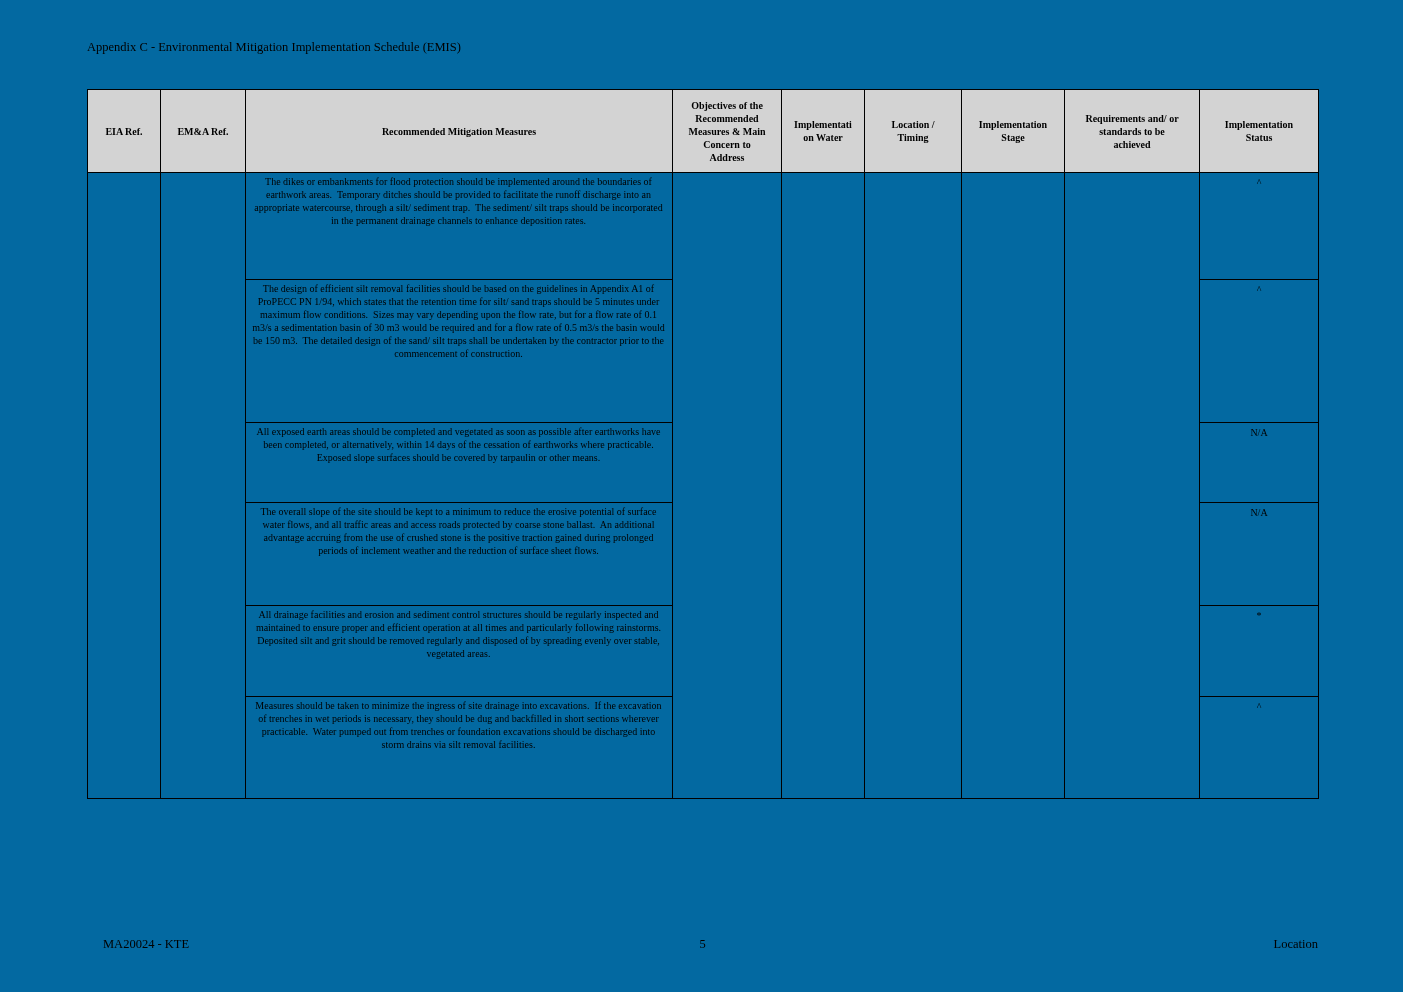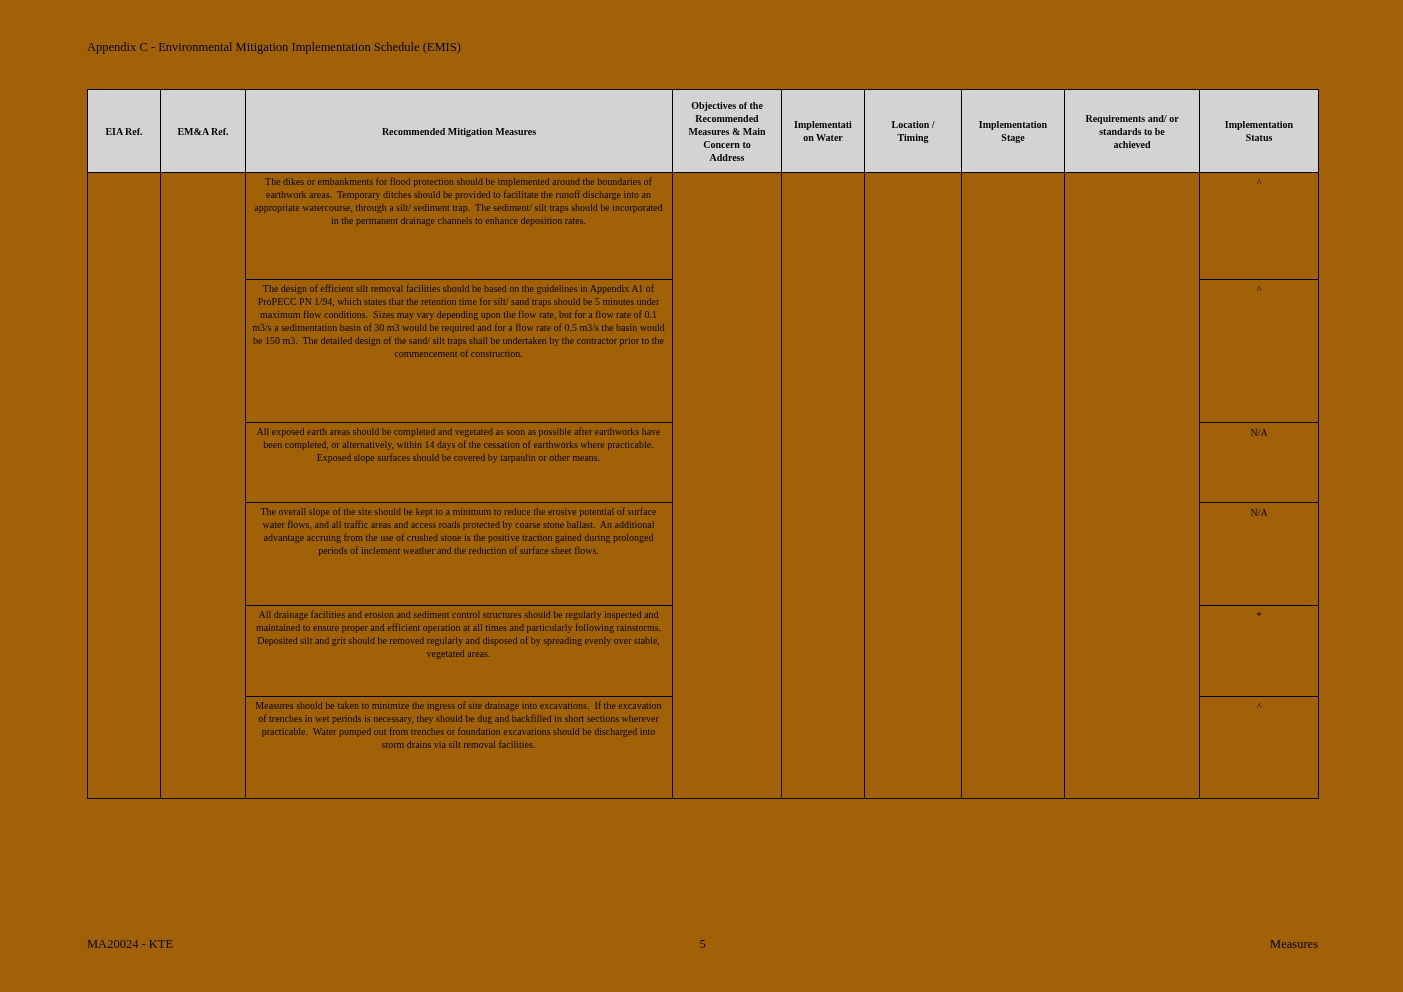--- a/index.html
+++ b/index.html
@@ -4,21 +4,21 @@
 <style>
   html, body {
     margin: 0;
     padding: 0;
     background: #ffffff;
   }
   .page {
     position: relative;
     width: 1403px;
     height: 992px;
-    background: #a16207;
+    background: #0369a1;
     font-family: "Liberation Serif", "DejaVu Serif", serif;
     color: #000000;
     overflow: hidden;
   }
   .doc-title {
     position: absolute;
     left: 87px;
     top: 40px;
     font-size: 12.5px;
   }
@@ -60,21 +60,21 @@
   td.spanned {
     vertical-align: top;
   }
   .footer {
     position: absolute;
     left: 87px;
     top: 937px;
     width: 1231px;
     font-size: 12.5px;
   }
-  .footer .f-left   { position: absolute; left: 0; }
+  .footer .f-left   { position: absolute; left: 16px; }
   .footer .f-center { position: absolute; left: 0; width: 100%; text-align: center; }
   .footer .f-right  { position: absolute; right: 0; }
 </style>
 </head>
 <body>
 
 <div class="page">
 
   <div class="doc-title">Appendix C - Environmental Mitigation Implementation Schedule (EMIS)</div>
 
@@ -144,16 +144,16 @@
       <tr style="height:102px;">
         <td class="measure">Measures should be taken to minimize the ingress of site drainage into excavations.  If the excavation of trenches in wet periods is necessary, they should be dug and backfilled in short sections wherever practicable.  Water pumped out from trenches or foundation excavations should be discharged into storm drains via silt removal facilities.</td>
         <td class="status">^</td>
       </tr>
     </tbody>
   </table>
 
   <div class="footer">
     <span class="f-center">5</span>
     <span class="f-left">MA20024 - KTE</span>
-    <span class="f-right">Measures</span>
+    <span class="f-right">Location</span>
   </div>
 
 </div>
 
 </body></html>

